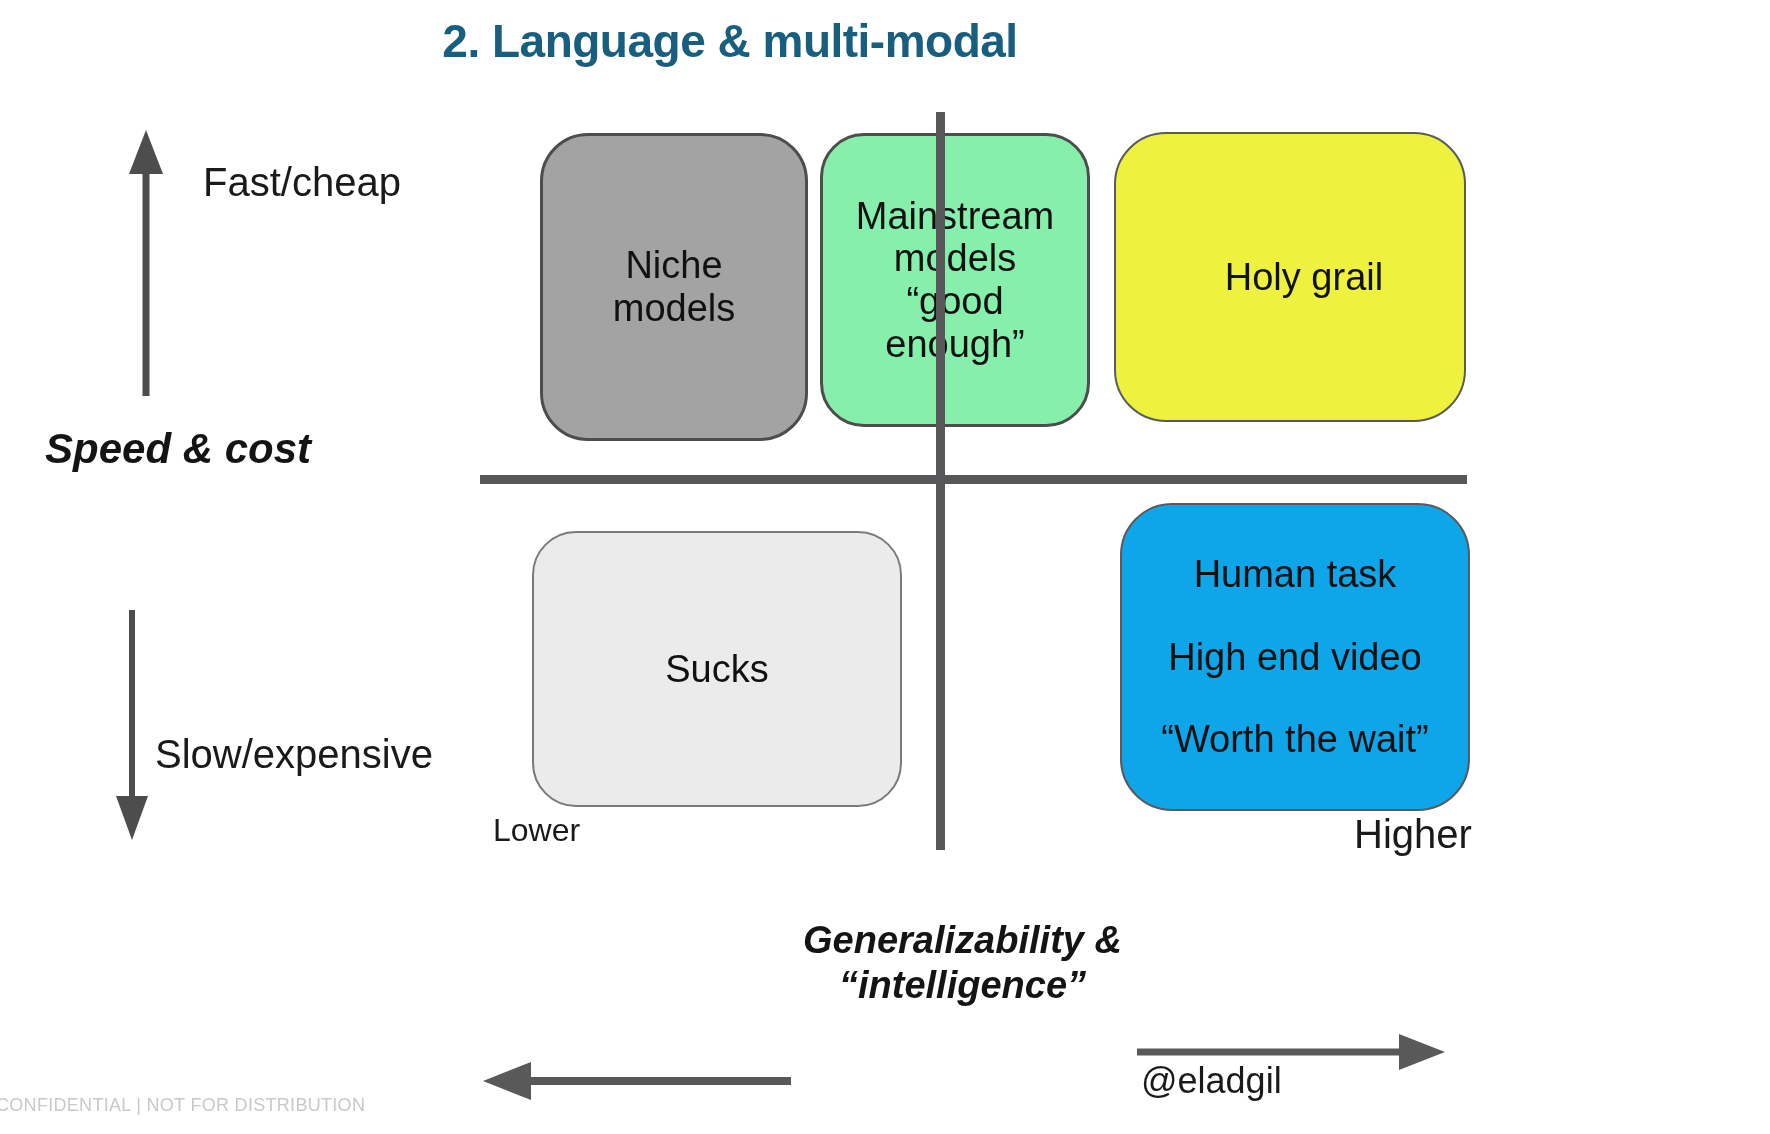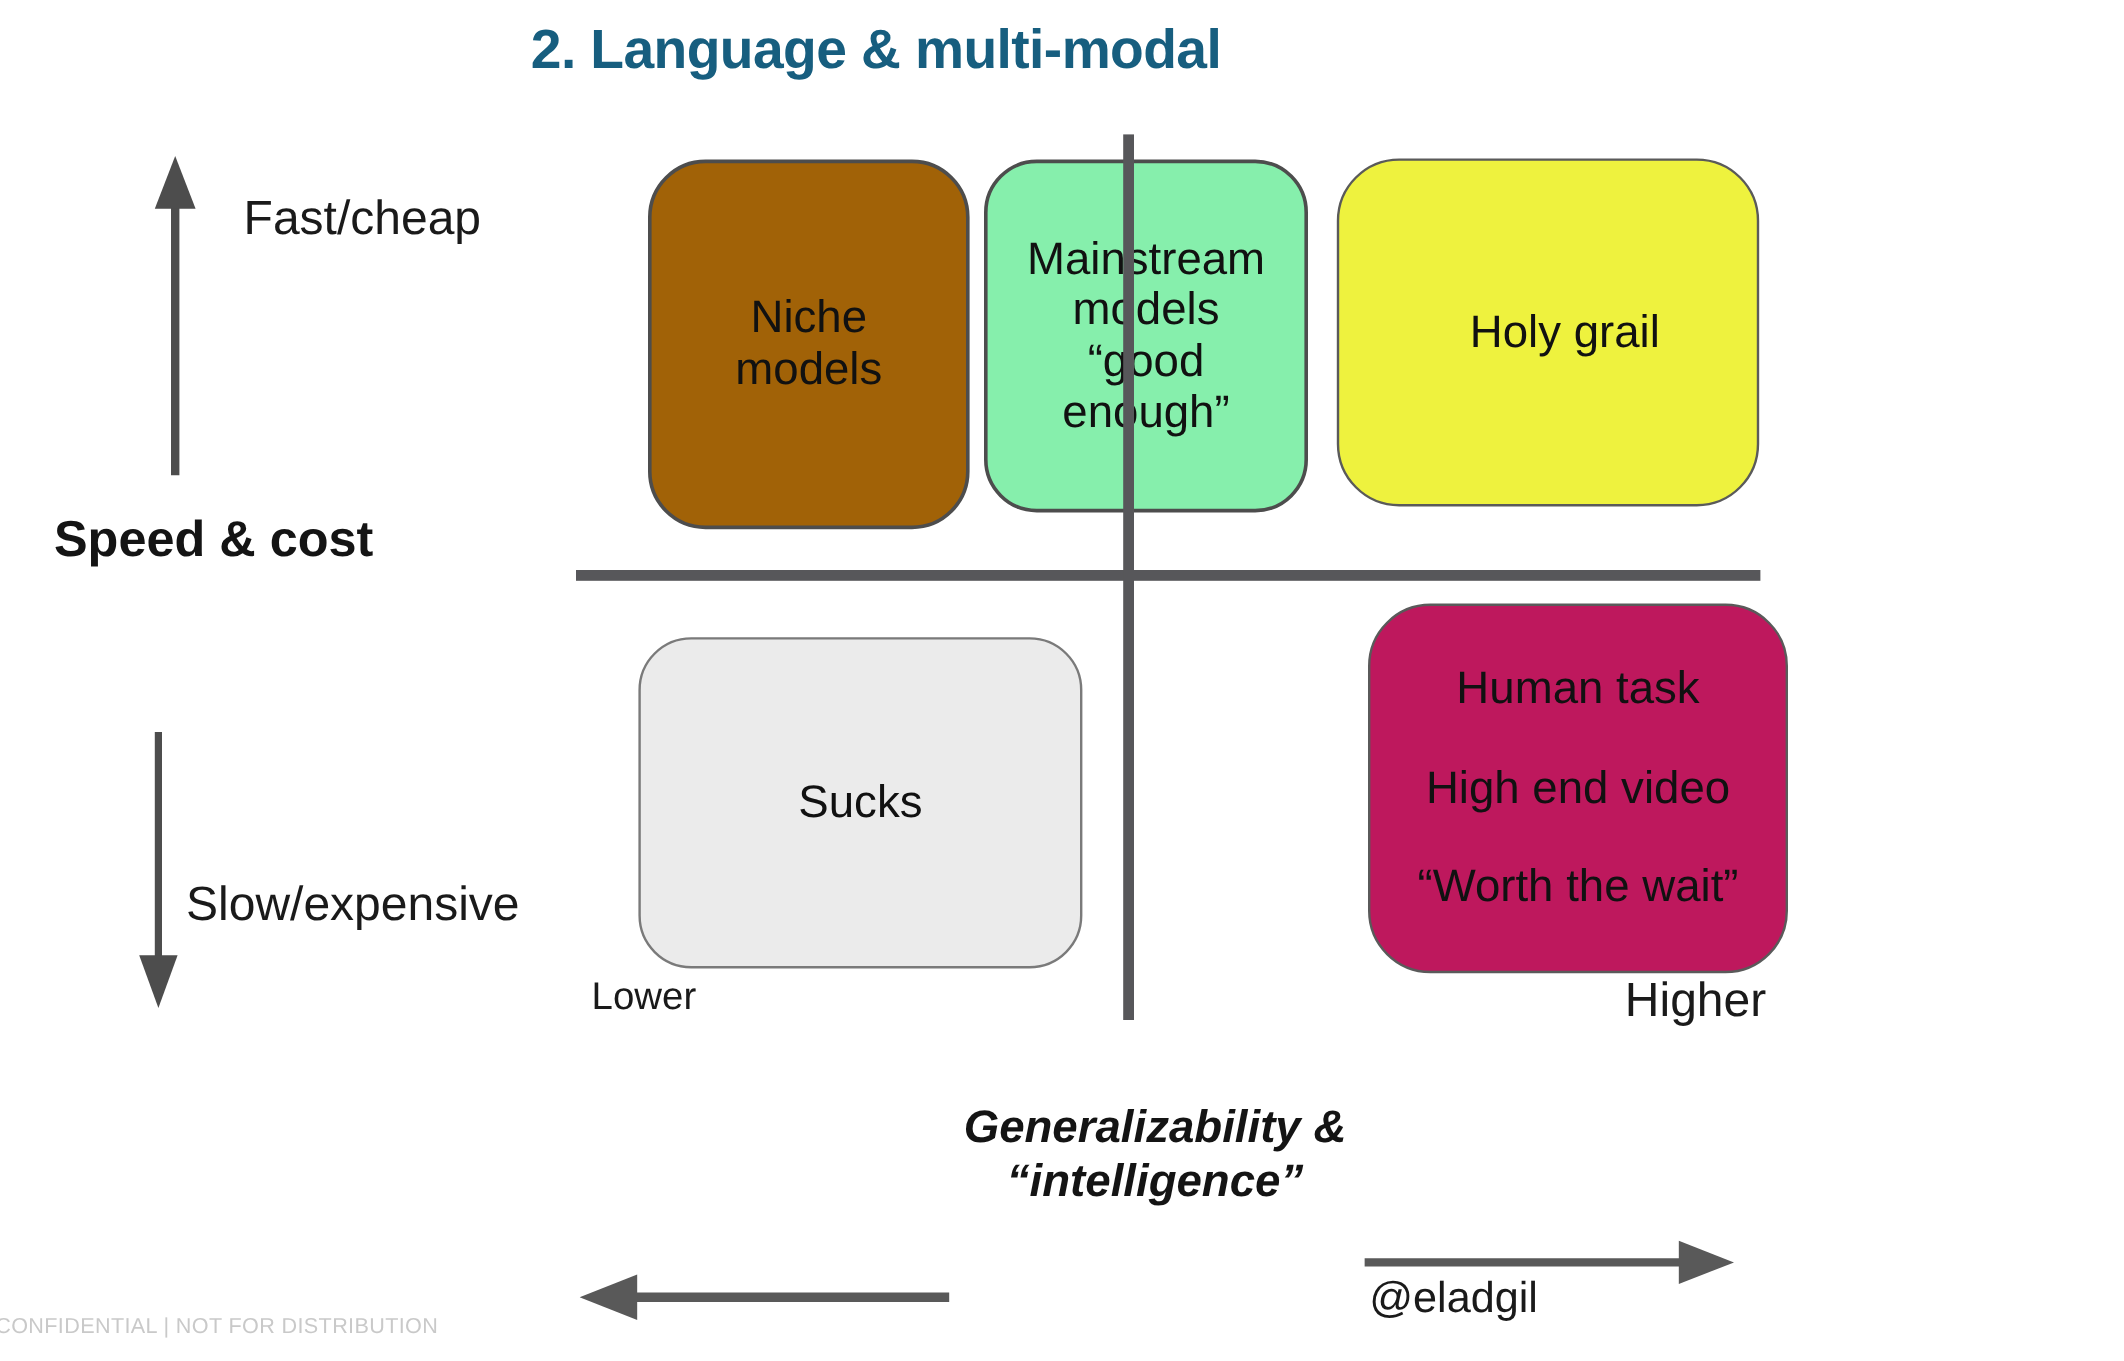--- a/index.html
+++ b/index.html
@@ -61,21 +61,21 @@
     text-align: center;
     font-size: 38px;
     line-height: 1.12;
     color: #111111;
     z-index: 2;
   }
   .qbox .line { display: block; }
 
   #box-niche {
     left: 540px;  top: 133px;  width: 268px; height: 308px;
-    background: #a16207;
+    background: #a3a3a3;
     border: 3.5px solid #4d4d4d;
     border-radius: 48px;
   }
   #box-mainstream {
     left: 820px;  top: 133px;  width: 270px; height: 294px;
     background: #86efac;
     border: 3.5px solid #4d4d4d;
     border-radius: 44px;
   }
   #box-holygrail {
@@ -86,24 +86,23 @@
     padding-left: 28px;
   }
   #box-sucks {
     left: 532px;  top: 531px;  width: 370px; height: 276px;
     background: #EBEBEB;
     border: 2.5px solid #7a7a7a;
     border-radius: 44px;
   }
   #box-human {
     left: 1120px; top: 503px;  width: 350px; height: 308px;
-    background: #be185d;
+    background: #0ea5e9;
     border: 2.5px solid #5a5a5a;
     border-radius: 52px;
-    margin-left: 20px;
   }
   #box-human .line { margin: 0; }
   #box-human .gap { height: 40px; }
 
   
   .v-arrow { position: absolute; z-index: 3; }
   #arrow-up   { left: 116px; top: 130px; }
   #arrow-down { left: 102px; top: 608px; }
 
   
@@ -119,20 +118,21 @@
     left: 155px; top: 732px;
     font-size: 40px;
     color: #1a1a1a;
     white-space: nowrap;
   }
   #label-speed-cost {
     position: absolute;
     left: 45px; top: 425px;
     font-size: 42px;
     font-weight: bold;
+    font-style: italic;
     color: #141414;
     white-space: nowrap;
   }
 
   
   #label-lower {
     position: absolute;
     left: 493px; top: 812px;
     font-size: 32px;
     color: #1a1a1a;

